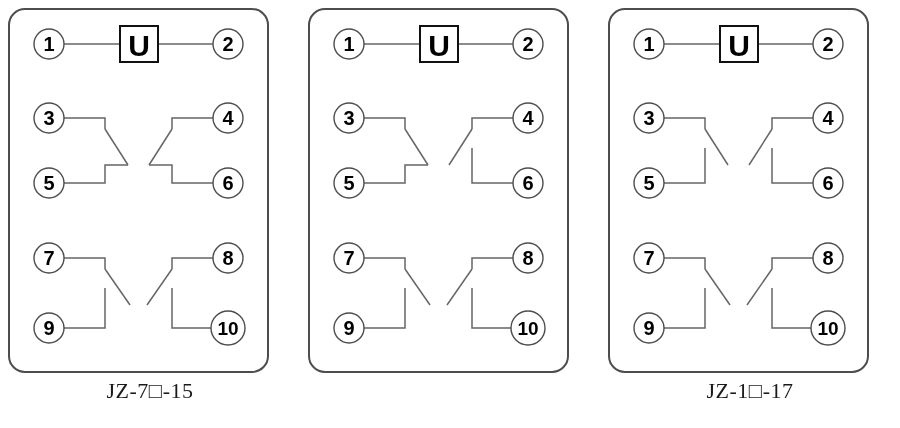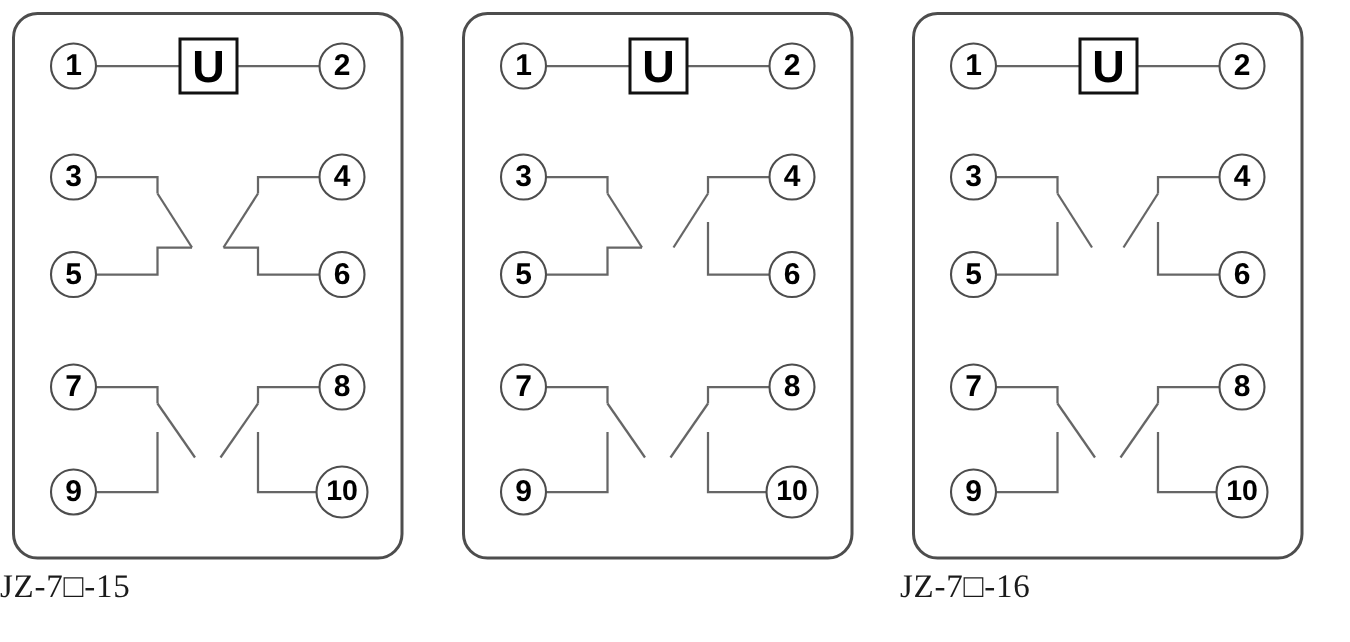--- a/index.html
+++ b/index.html
@@ -9,21 +9,21 @@
     font-family:"Liberation Serif", serif;
     overflow:hidden;
   }
   #stage{position:relative;width:900px;height:428px;}
   .panel-wrap{position:absolute;top:0;width:300px;height:428px;}
   .panel-svg{display:block;}
   .caption{
     position:absolute;
     left:0;width:300px;
     top:378px;
-    text-align:left;
+    text-align:center;
     font-family:"Liberation Serif", serif;
     font-size:22px;
     color:#1a1a1a;
     letter-spacing:0.5px;
     white-space:nowrap;
   }
 </style>
 </head>
 <body>
 
@@ -234,15 +234,15 @@
         </g>
         <g>
           <circle cx="49" cy="328" r="15" fill="#ffffff" stroke="#4d4d4d" stroke-width="1.4"></circle>
           <text x="49" y="328" fill="#000000" font-family="&quot;Liberation Sans&quot;, sans-serif" font-size="20" font-weight="700" text-anchor="middle" dominant-baseline="central">9</text>
         </g>
         <g>
           <circle cx="228" cy="328" r="17" fill="#ffffff" stroke="#4d4d4d" stroke-width="1.4"></circle>
           <text x="228" y="328" fill="#000000" font-family="&quot;Liberation Sans&quot;, sans-serif" font-size="19" font-weight="700" text-anchor="middle" dominant-baseline="central">10</text>
         </g>
       </svg>
-      <div class="caption">JZ-7□-16</div>
+      <div class="caption">JZ-1□-17</div>
     </div>
   </div>
 
 </body></html>

